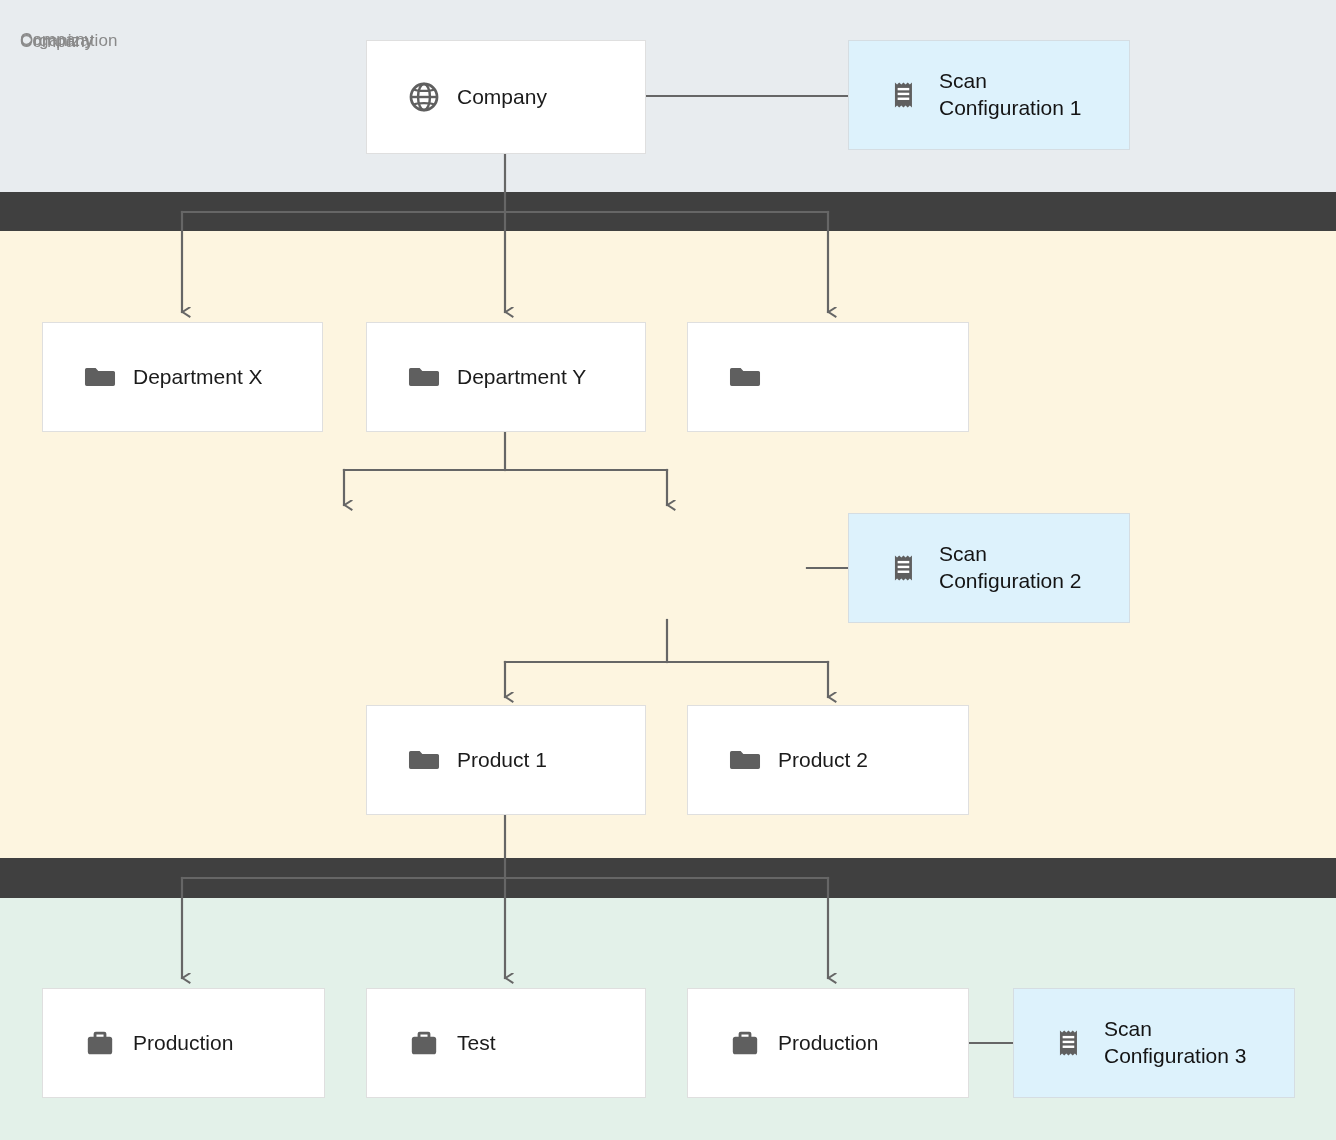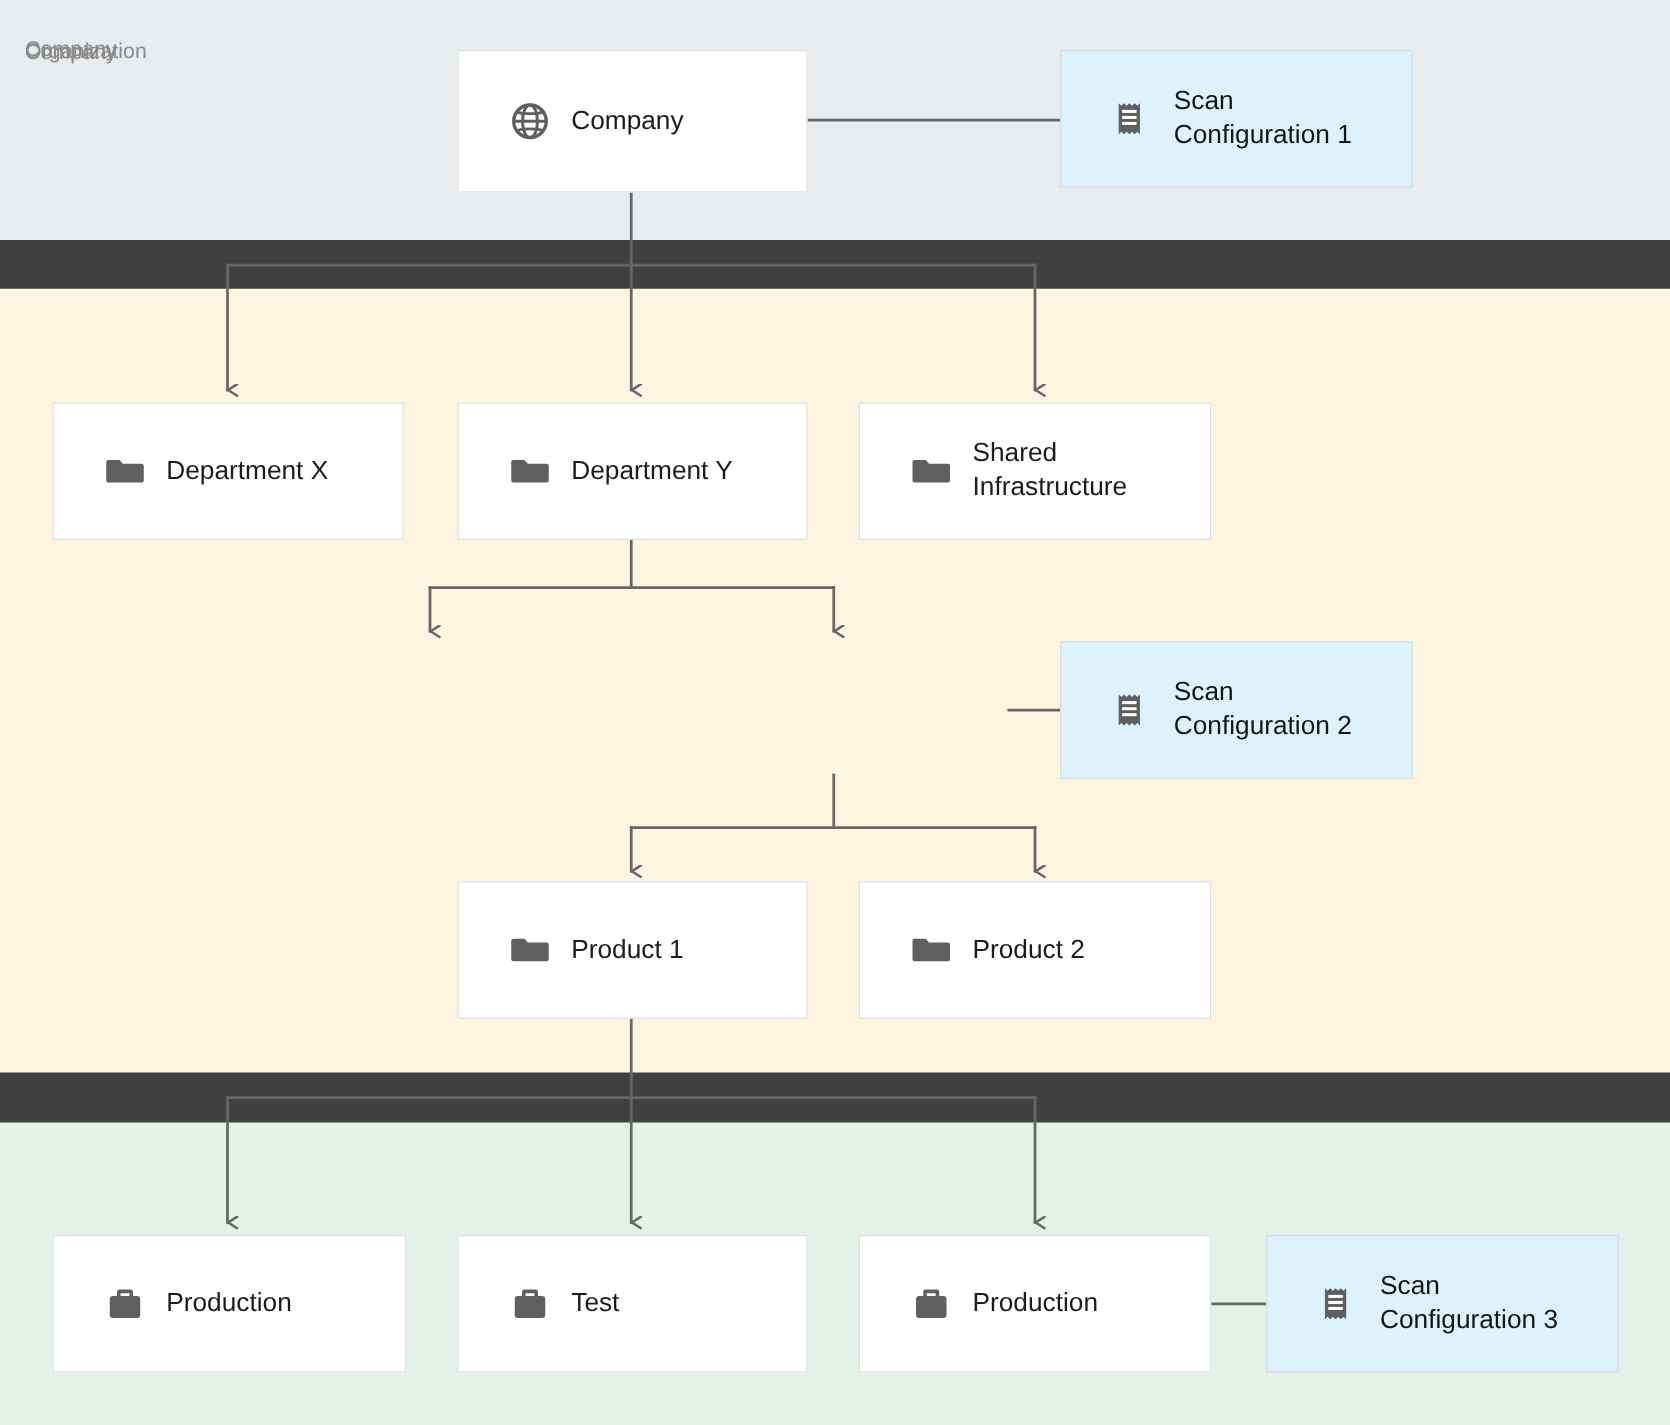--- a/index.html
+++ b/index.html
@@ -177,22 +177,20 @@
     <span class="nlabel">Department Y</span>
   </div>
 
   <div class="node" style="left:687px; top:322px; width:282px; height:110px;">
     <span class="ico">
       <svg width="34" height="34" viewBox="0 0 24 24">
         <path d="M2.6,5.6 h6.3 l1.9,2.1 h10.6 a1.2,1.2 0 0 1 1.2,1.2 v8.3 a1.2,1.2 0 0 1 -1.2,1.2 h-18.8
                  a1.2,1.2 0 0 1 -1.2,-1.2 v-10.4 a1.2,1.2 0 0 1 1.2,-1.2 z" fill="#5f5f5f"></path>
       </svg>
     </span>
-    <span class="nlabel">Shared
-Infrastructure</span>
   </div>
 
 
 
   <div class="node scan" style="left:848px; top:513px; width:282px; height:110px;">
     <span class="ico">
       <svg width="34" height="34" viewBox="0 0 24 24">
         <path d="M4.2,3.2 L5.7,4.6 L7.2,3.2 L8.7,4.6 L10.2,3.2 L11.7,4.6 L13.2,3.2 L14.7,4.6 L16.2,3.2
                  L16.2,20.8 L14.7,19.4 L13.2,20.8 L11.7,19.4 L10.2,20.8 L8.7,19.4 L7.2,20.8 L5.7,19.4 L4.2,20.8 Z" fill="#5f5f5f"></path>
         <rect x="6.1" y="7.0" width="8.2" height="1.7" fill="#ffffff"></rect>

